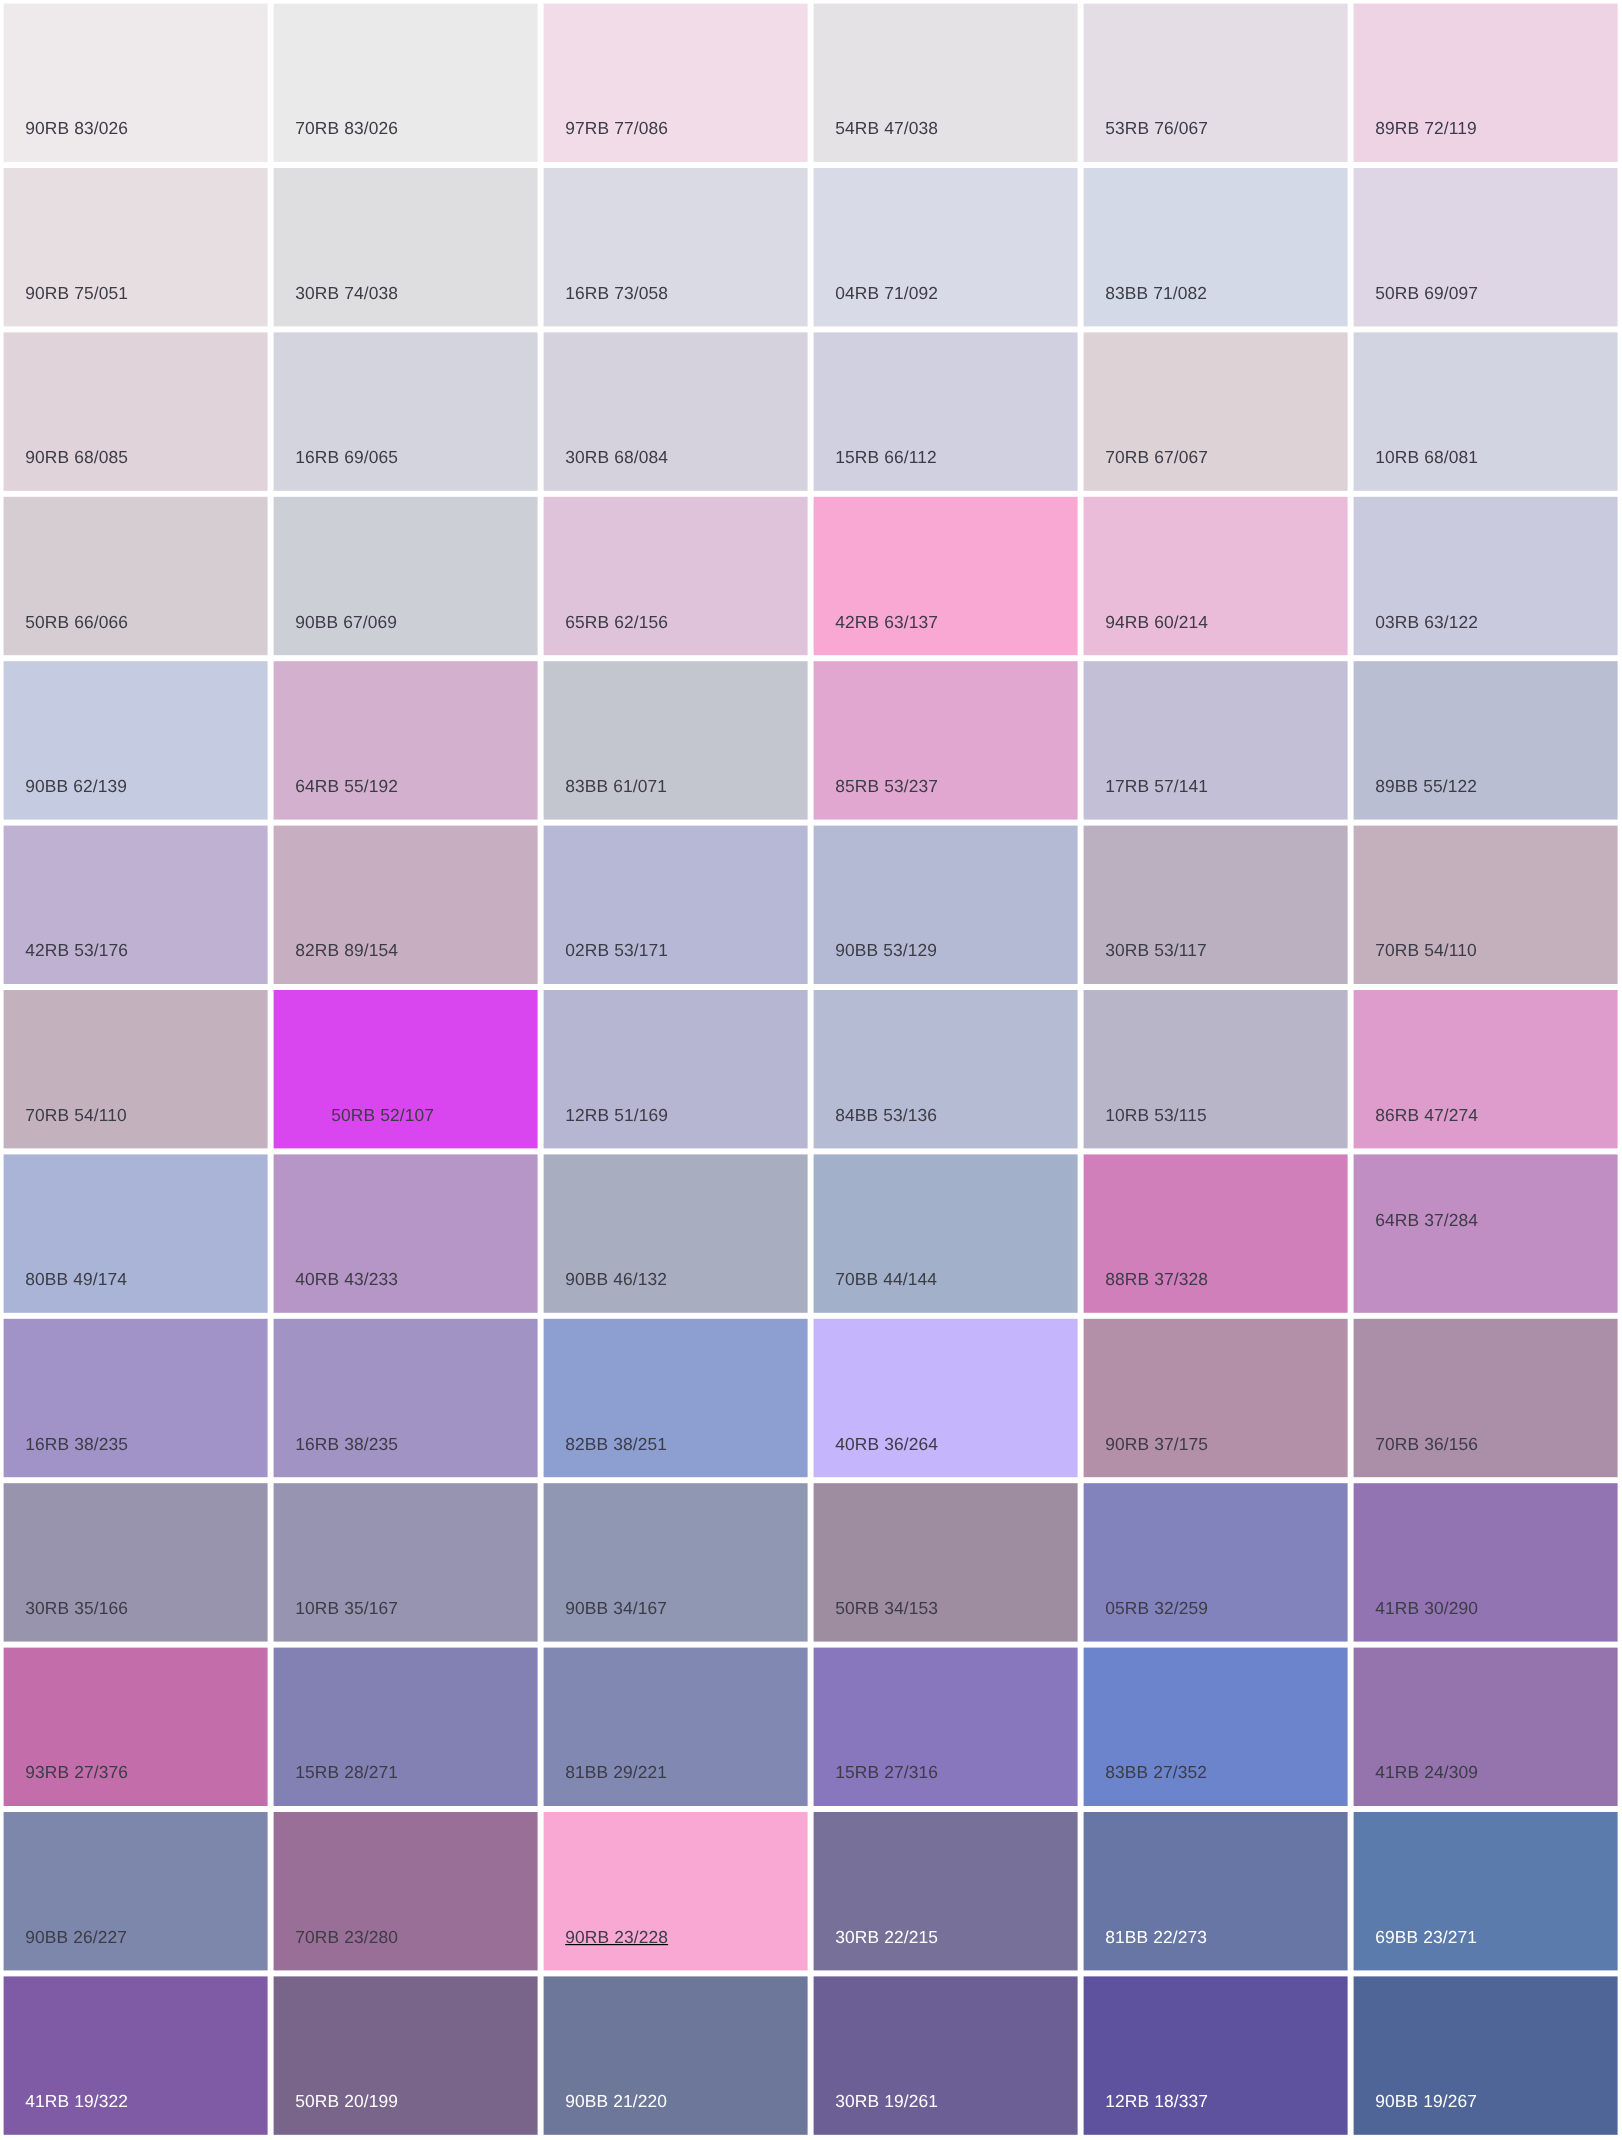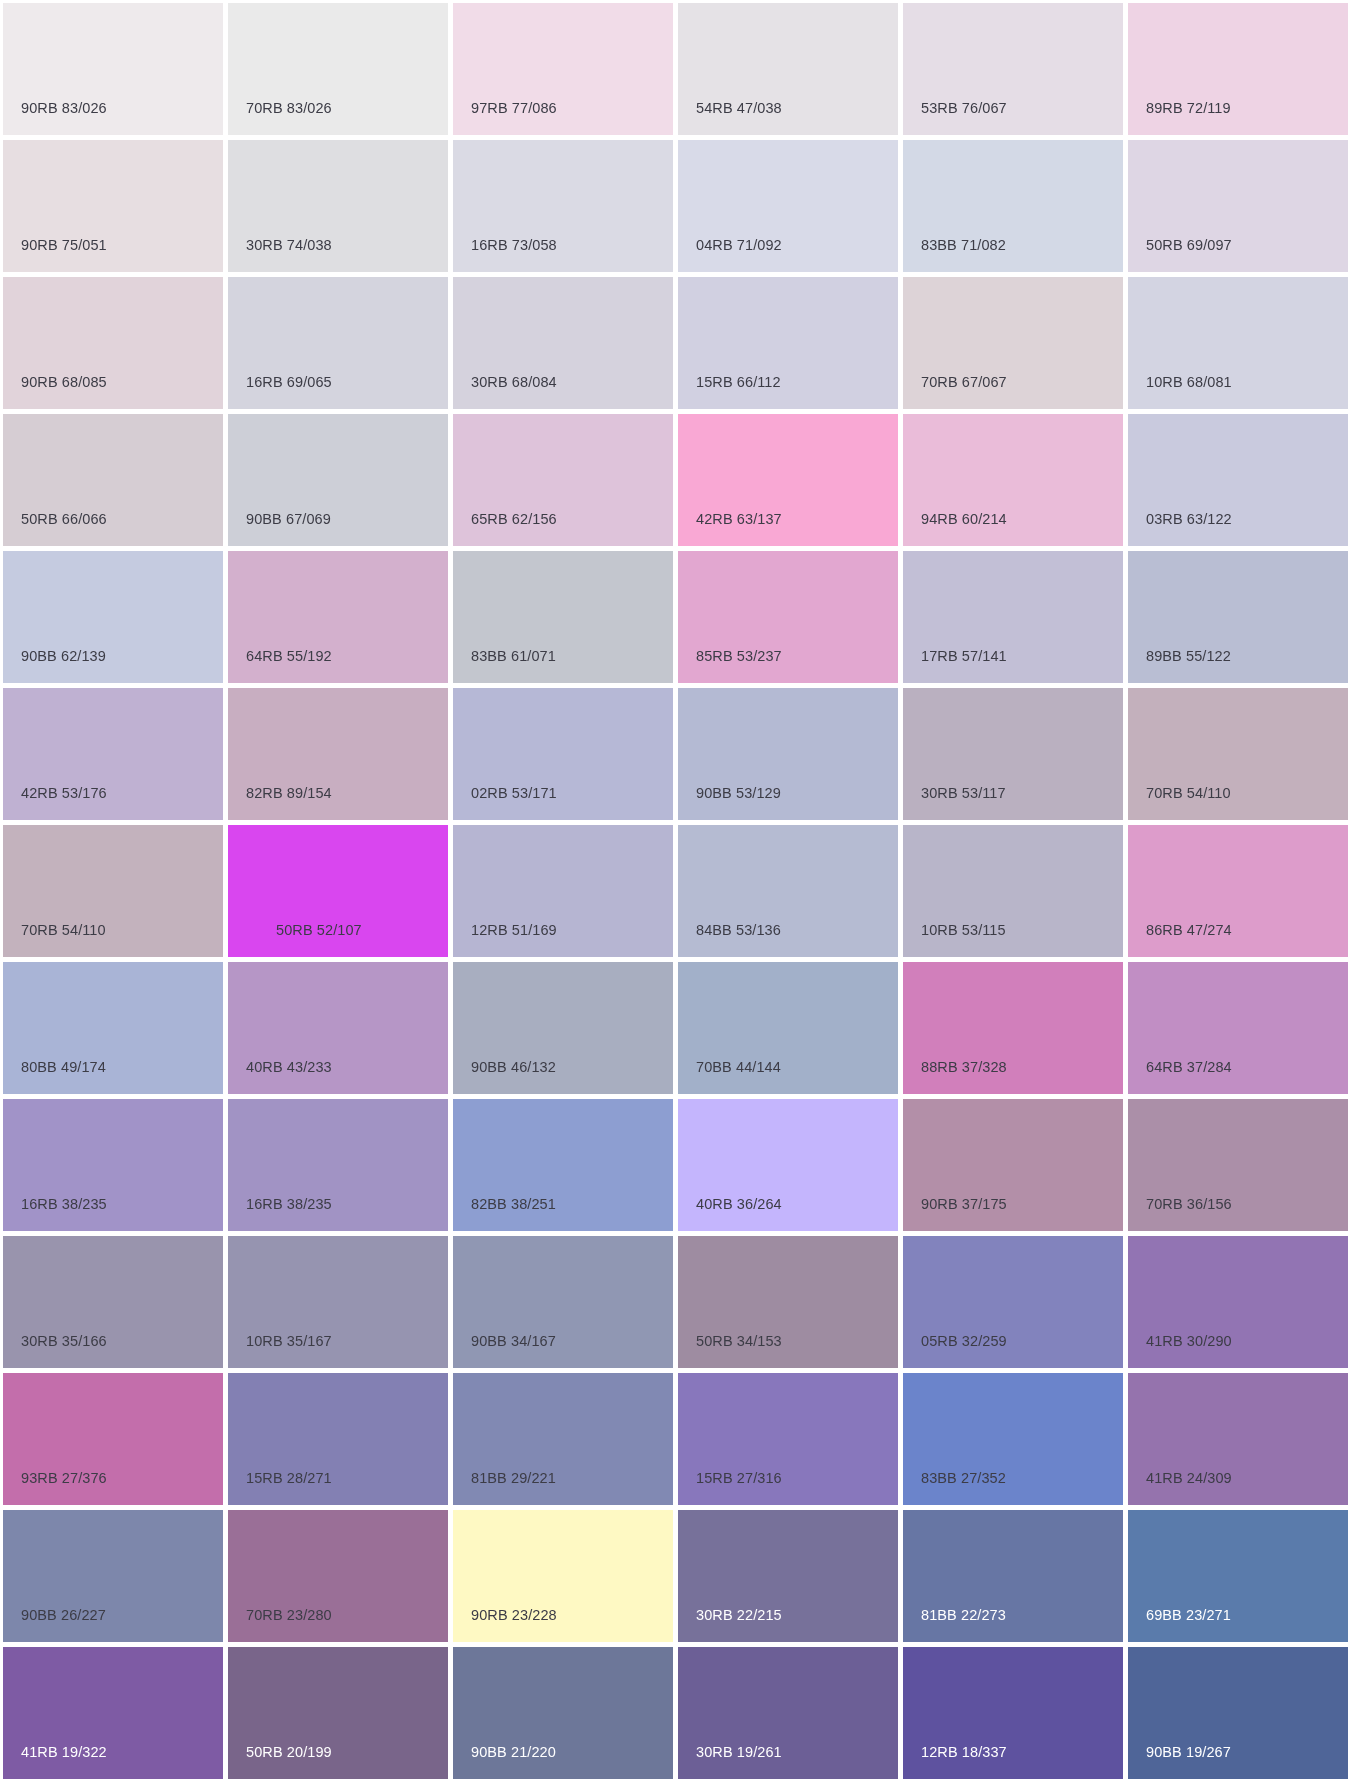--- a/index.html
+++ b/index.html
@@ -181,21 +181,21 @@
     </div>
     <div class="swatch dark-text" style="background: rgb(168, 174, 192);">
       <span class="swatch-label">90BB 46/132</span>
     </div>
     <div class="swatch dark-text" style="background: rgb(162, 176, 201);">
       <span class="swatch-label">70BB 44/144</span>
     </div>
     <div class="swatch dark-text" style="background: rgb(209, 127, 187);">
       <span class="swatch-label">88RB 37/328</span>
     </div>
-    <div class="swatch dark-text" style="background: rgb(193, 142, 196);">
+    <div class="swatch dark-text" style="background: rgb(193, 142, 196); align-items: center;">
       <span class="swatch-label">64RB 37/284</span>
     </div>
     <div class="swatch dark-text" style="background: rgb(161, 147, 200);">
       <span class="swatch-label">16RB 38/235</span>
     </div>
     <div class="swatch dark-text" style="background: rgb(161, 147, 196);">
       <span class="swatch-label">16RB 38/235</span>
     </div>
     <div class="swatch dark-text" style="background: rgb(141, 158, 209);">
       <span class="swatch-label">82BB 38/251</span>
@@ -244,21 +244,21 @@
     </div>
     <div class="swatch dark-text" style="background: rgb(149, 115, 173);">
       <span class="swatch-label">41RB 24/309</span>
     </div>
     <div class="swatch dark-text" style="background: rgb(125, 135, 171);">
       <span class="swatch-label">90BB 26/227</span>
     </div>
     <div class="swatch dark-text" style="background: rgb(154, 111, 151);">
       <span class="swatch-label">70RB 23/280</span>
     </div>
-    <div class="swatch dark-text" style="background: #fef9c3;">
+    <div class="swatch dark-text" style="background: #f9a8d4; text-decoration: underline;">
       <span class="swatch-label">90RB 23/228</span>
     </div>
     <div class="swatch light-text" style="background: rgb(119, 113, 154);">
       <span class="swatch-label">30RB 22/215</span>
     </div>
     <div class="swatch light-text" style="background: rgb(103, 118, 164);">
       <span class="swatch-label">81BB 22/273</span>
     </div>
     <div class="swatch light-text" style="background: rgb(90, 123, 171);">
       <span class="swatch-label">69BB 23/271</span>

